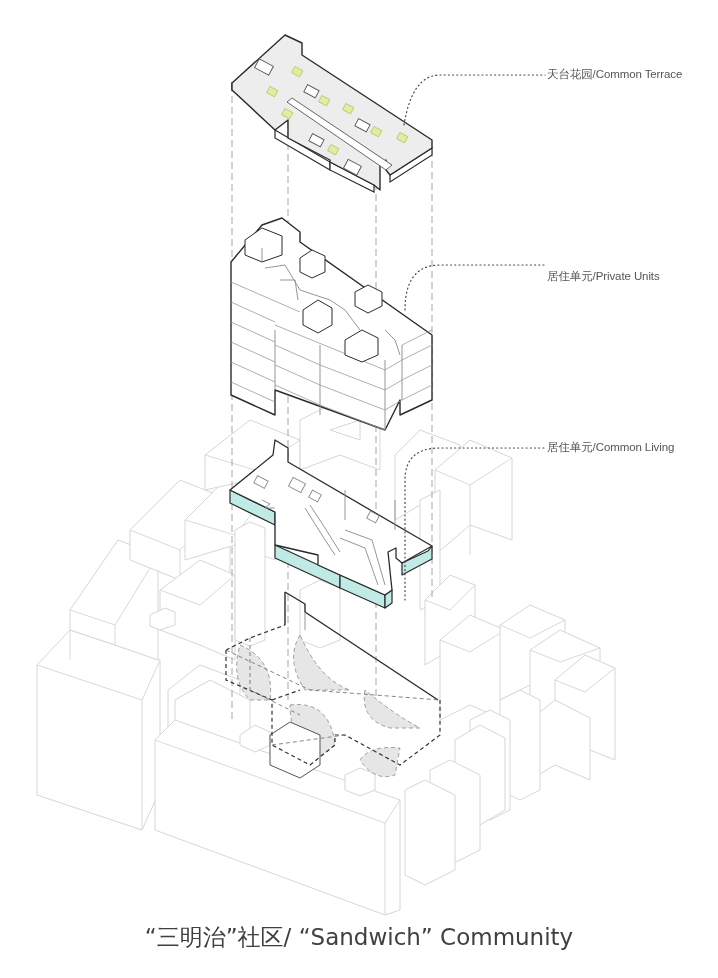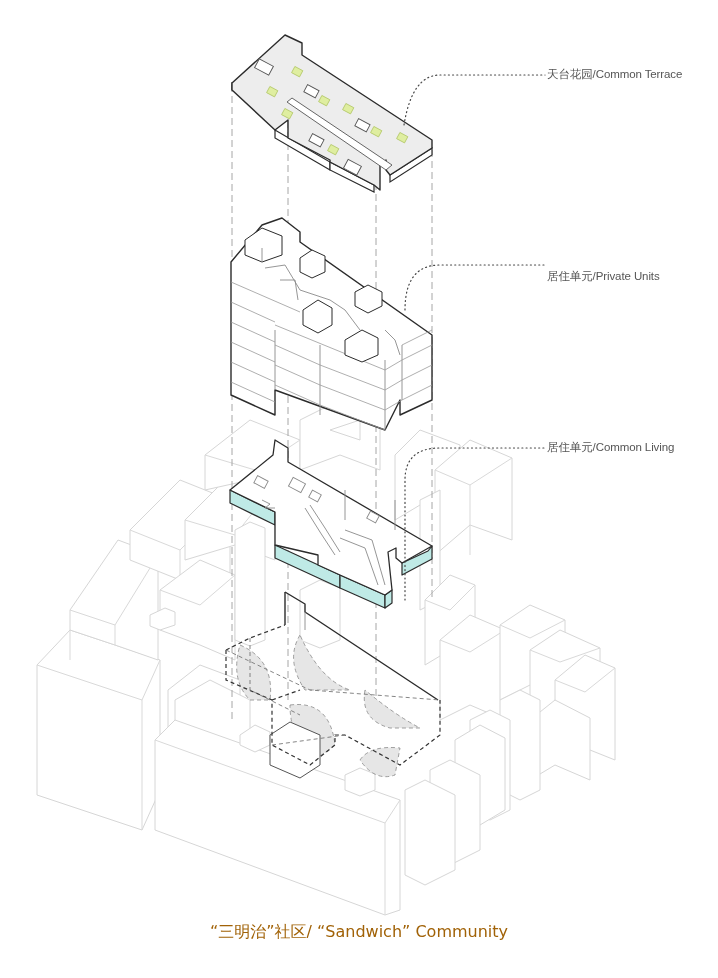--- a/index.html
+++ b/index.html
@@ -18,21 +18,21 @@
     .teal { fill: #bfeae6; stroke: #2b2b2b; stroke-width: 1.2; stroke-linejoin: round; }
     .living-top { fill: #ffffff; stroke: #2b2b2b; stroke-width: 1.3; stroke-linejoin: round; }
     .proj { fill: none; stroke: #9c9c9c; stroke-width: 0.9; stroke-dasharray: 7 4; }
     .leader { fill: none; stroke: #444; stroke-width: 1.2; stroke-dasharray: 1 3.2; stroke-linecap: round; }
     .dash-box { fill: none; stroke: #333; stroke-width: 1.2; stroke-dasharray: 4 3; }
     .dash-soft { fill: none; stroke: #777; stroke-width: 0.9; stroke-dasharray: 4 3; }
     .hatch { fill: #e6e6e6; stroke: #888; stroke-width: 0.8; stroke-dasharray: 4 3; }
     .label { position: absolute; font-size: 11.5px; color: #555; white-space: nowrap;
              font-family: "Liberation Sans", "DejaVu Sans", sans-serif; letter-spacing: -0.1px; }
     .caption { position: absolute; left: 0; width: 718px; top: 922px; text-align: center;
-               font-size: 16px; color: #a16207; font-family: "DejaVu Sans", sans-serif; }
+               font-size: 23px; color: #404040; font-family: "DejaVu Sans", sans-serif; }
     .caption span { display: inline-block; }
   </style>
 </head>
 <body>
 
 <svg id="diagram" viewBox="0 0 718 978" xmlns="http://www.w3.org/2000/svg">
 
   <g>
 
     <polygon class="ctx" points="37,665 70,630 160,660 160,790 142,830 37,795"></polygon>

